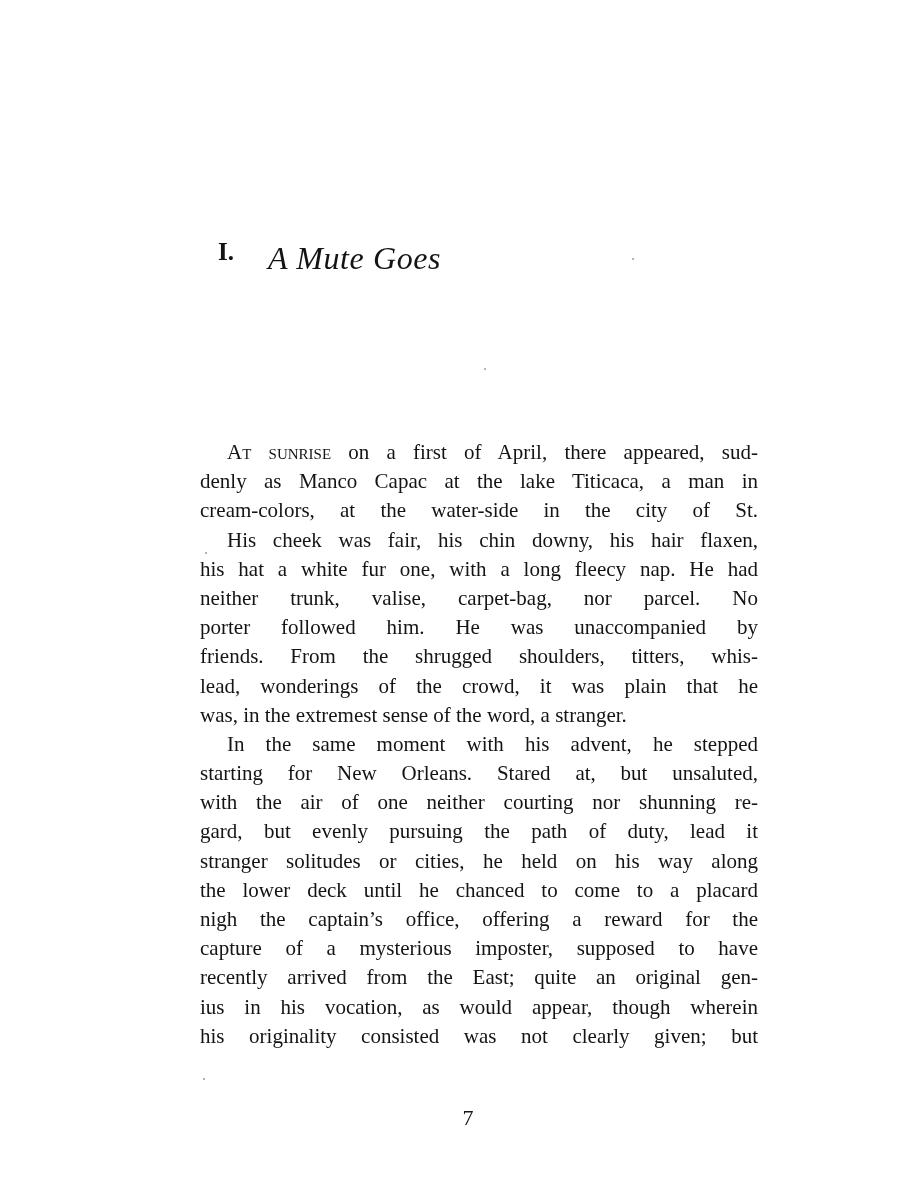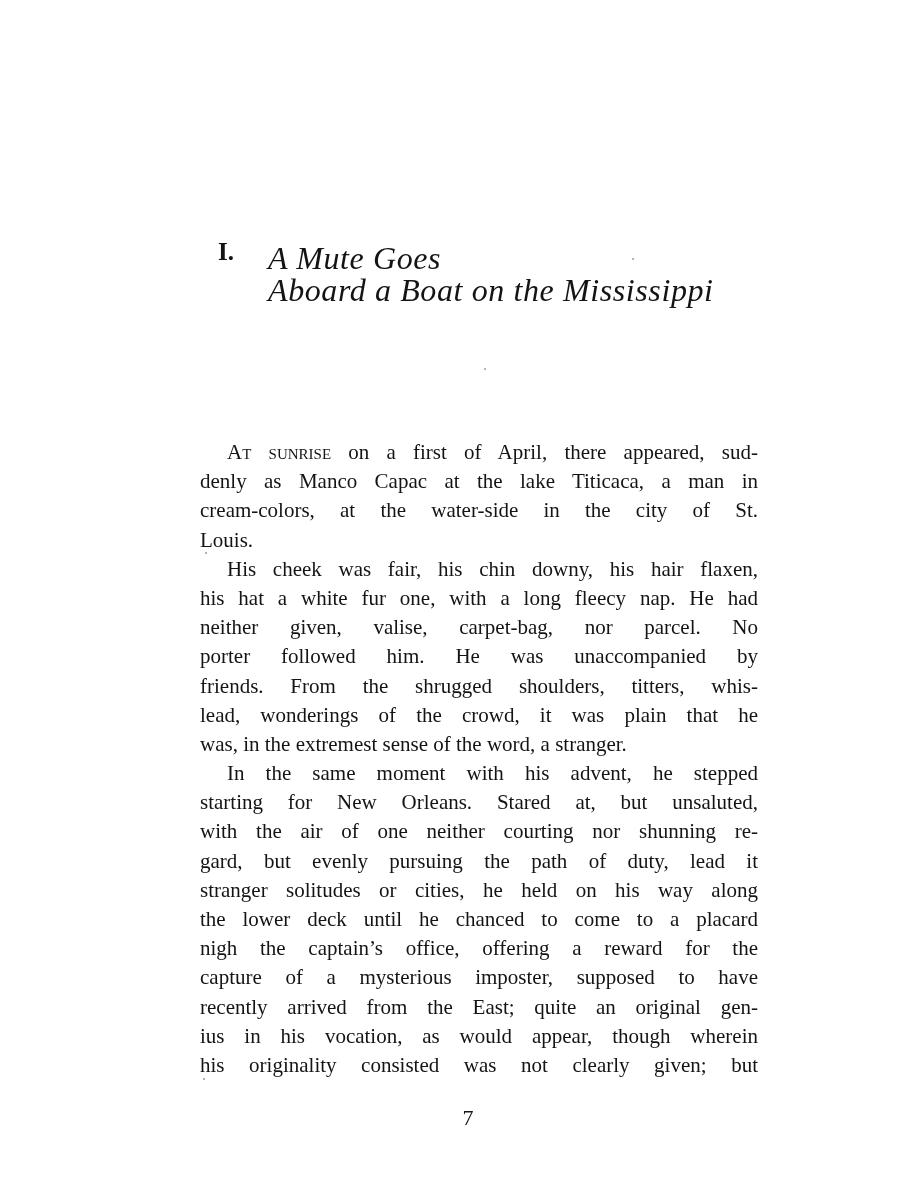--- a/index.html
+++ b/index.html
@@ -32,32 +32,30 @@
   }
   .speck { position: absolute; background: #9a9a9a; width: 2px; height: 2px; border-radius: 1px; }
 </style>
 </head>
 <body>
 
 <div class="page">
 
   <div class="chapter-num">I.</div>
   <div class="chapter-title t1">A Mute Goes</div>
-  <div class="chapter-title t2">Aboard a Boat on the Mississippi</div>
 
   <div class="body-text">
 
     <span class="line indent"><span class="sc">At sunrise</span><span> on a first of April, there appeared, sud-</span></span>
     <span class="line">denly as Manco Capac at the lake Titicaca, a man in</span>
     <span class="line">cream-colors, at the water-side in the city of St.</span>
-    <span class="line last">Louis.</span>
 
     <span class="line indent">His cheek was fair, his chin downy, his hair flaxen,</span>
     <span class="line">his hat a white fur one, with a long fleecy nap. He had</span>
-    <span class="line">neither given, valise, carpet-bag, nor parcel. No</span>
+    <span class="line">neither trunk, valise, carpet-bag, nor parcel. No</span>
     <span class="line">porter followed him. He was unaccompanied by</span>
     <span class="line">friends. From the shrugged shoulders, titters, whis-</span>
     <span class="line">lead, wonderings of the crowd, it was plain that he</span>
     <span class="line last">was, in the extremest sense of the word, a stranger.</span>
 
     <span class="line indent">In the same moment with his advent, he stepped</span>
     <span class="line">starting for New Orleans. Stared at, but unsaluted,</span>
     <span class="line">with the air of one neither courting nor shunning re-</span>
     <span class="line">gard, but evenly pursuing the path of duty, lead it</span>
     <span class="line">stranger solitudes or cities, he held on his way along</span>

